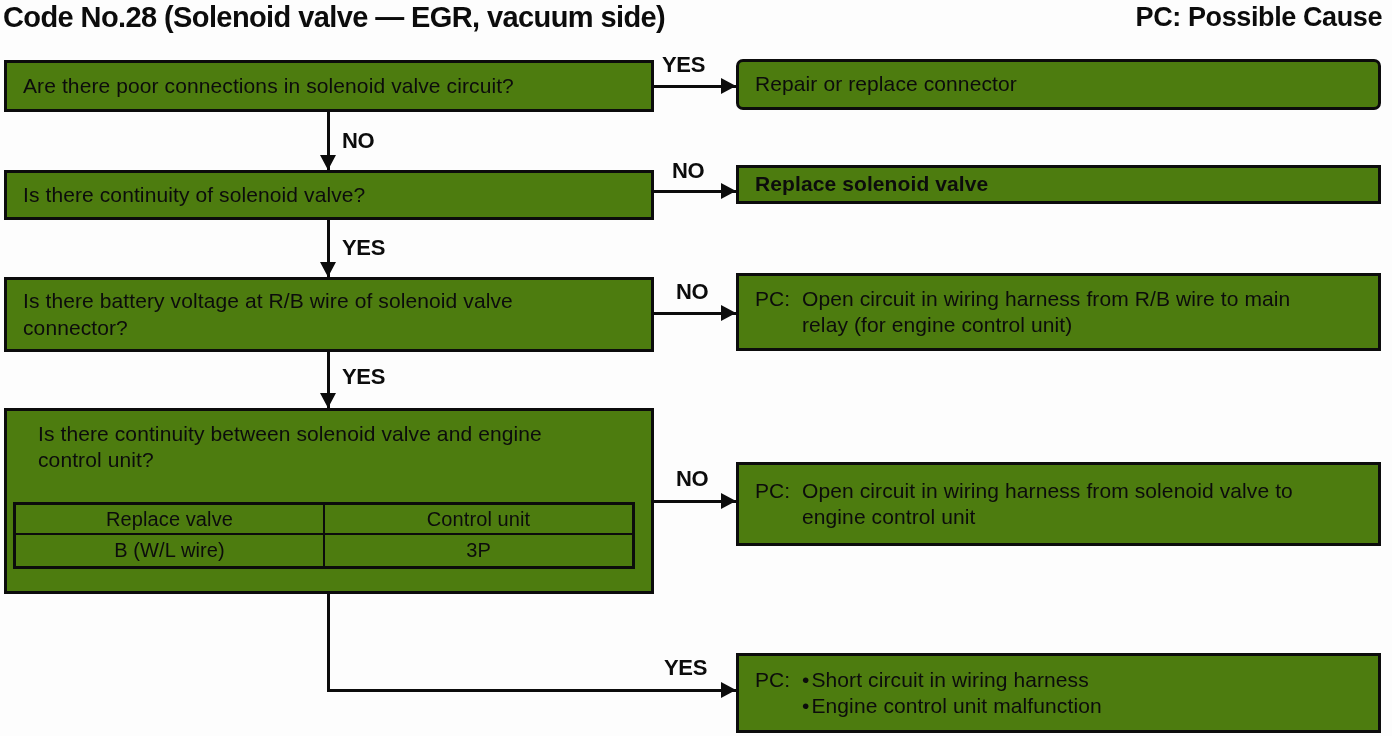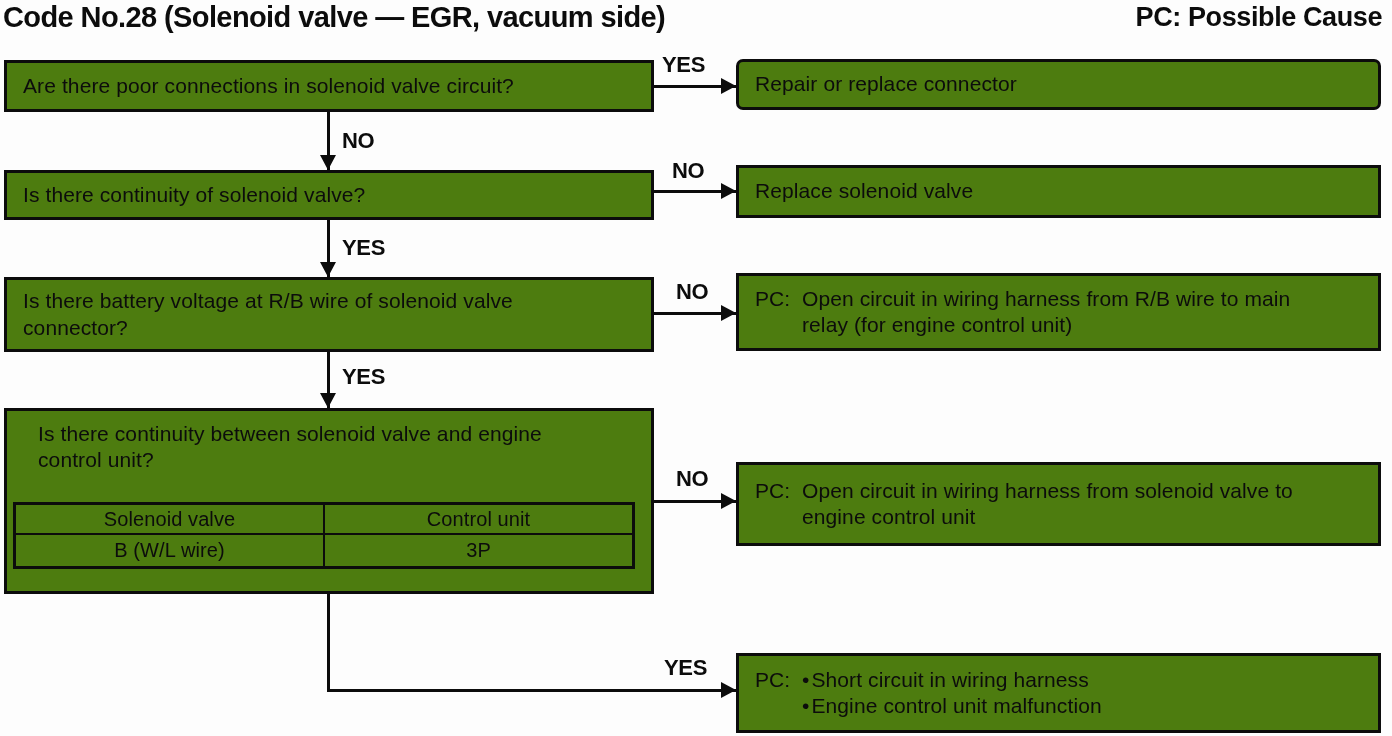--- a/index.html
+++ b/index.html
@@ -89,35 +89,35 @@
     <span class="q-text">Is there continuity of solenoid valve?</span>
   </div>
   <div class="box qbox flex-center" style="top:277px; height:75px;">
     <span class="q-text">Is there battery voltage at R/B wire of solenoid valve connector?</span>
   </div>
   <div class="box qbox q4" style="top:408px; height:186px;">
     <span class="q-text" style="display:block;margin-left:15px;">Is there continuity between solenoid valve and engine control unit?</span>
     <table class="tbl">
       <tbody>
           <tr class="hdr">
-        <td>Solenoid valve</td>
+        <td>Replace valve</td>
         <td>Control unit</td>
       </tr>
       <tr class="val">
         <td>B (W/L wire)</td>
         <td>3P</td>
       </tr>
     </tbody>
       </table>
   </div>
 
   <div class="box rbox flex-center" style="top:59px; height:51px;border-radius:7px;">
     <span>Repair or replace connector</span>
   </div>
-  <div class="box rbox flex-center" style="top:165px; height:53px;">
+  <div class="box rbox flex-center" style="top:165px; height:39px;font-weight:bold;">
     <span>Replace solenoid valve</span>
   </div>
   <div class="box rbox flex-center" style="top:273px; height:78px;">
     <div class="pc-row">
       <span class="pc-prefix">PC:</span>
       <span class="pc-text">Open circuit in wiring harness from R/B wire to main relay (for engine control unit)</span>
     </div>
   </div>
   <div class="box rbox flex-center" style="top:462px; height:84px;">
     <div class="pc-row">

